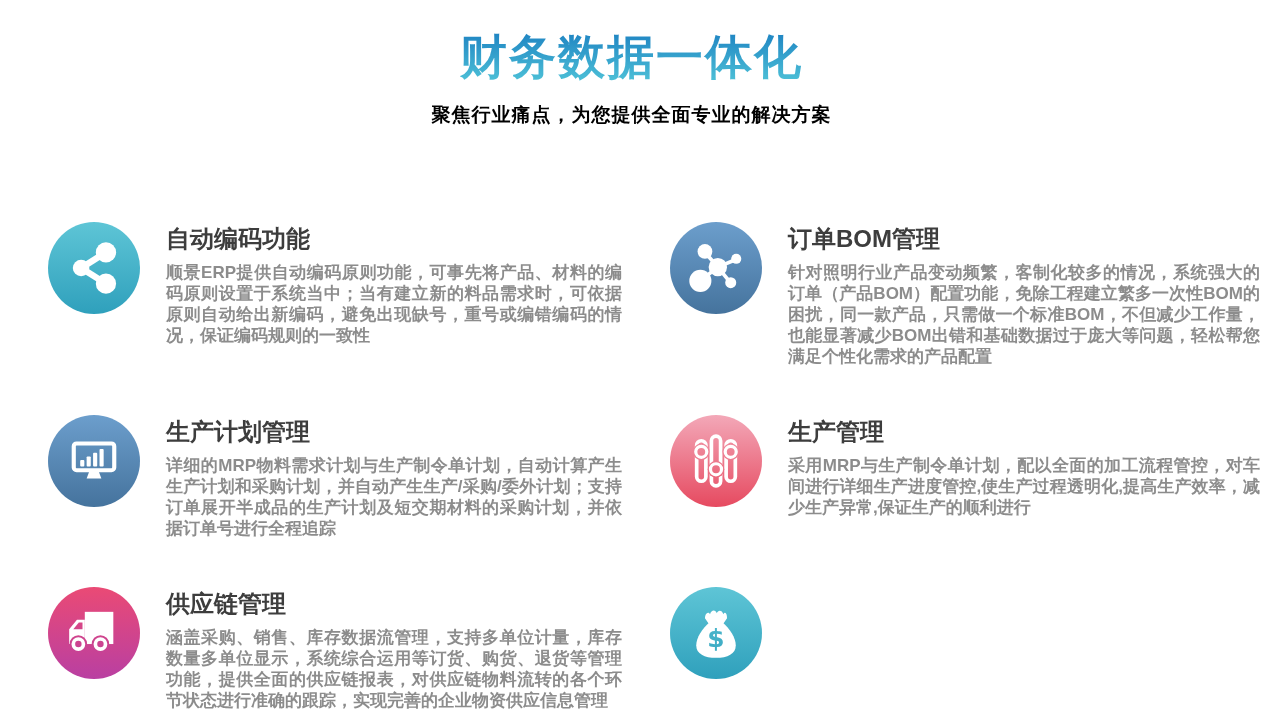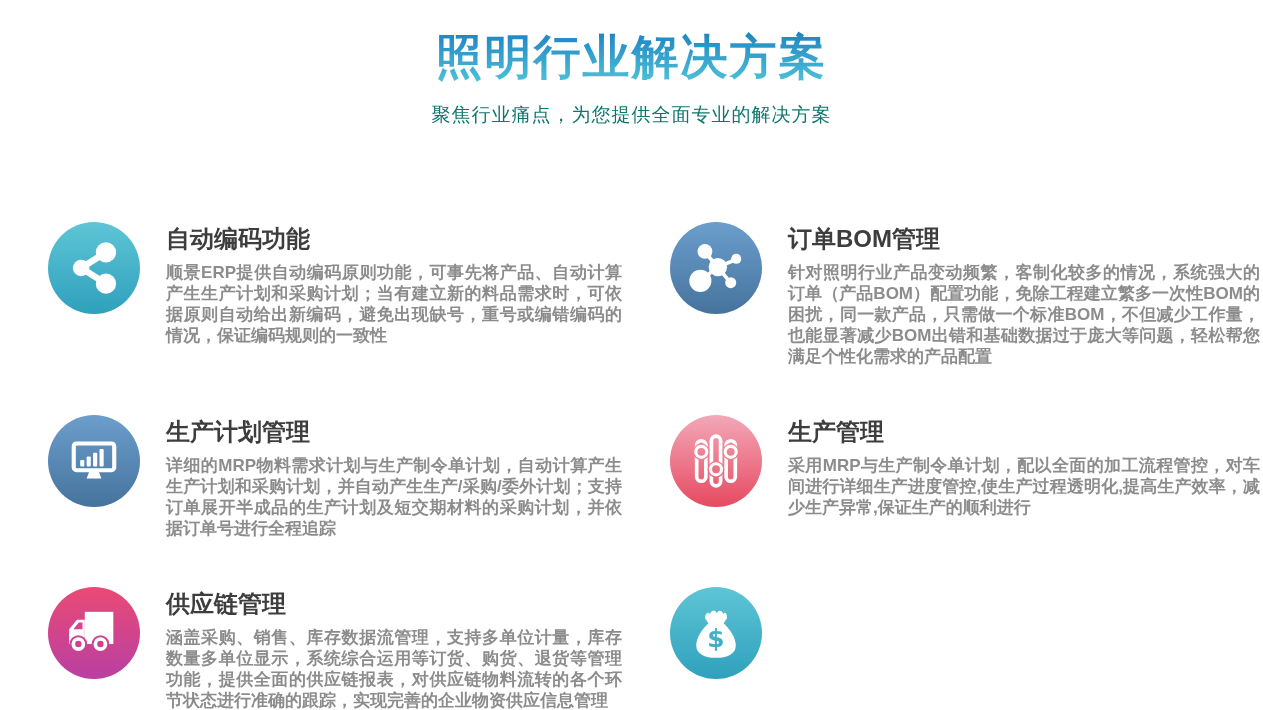--- a/index.html
+++ b/index.html
@@ -21,22 +21,22 @@
     color: #2a9fca;
     background: linear-gradient(180deg, #1E83C2 8%, #4FC3D8 92%);
     -webkit-background-clip: text;
     background-clip: text;
     -webkit-text-fill-color: transparent;
   }
   .subtitle {
     margin: 13px 0 0;
     font-size: 19px;
     letter-spacing: 1px;
-    color: #0f766e;
-    font-weight: normal;
+    color: #000000;
+    font-weight: bold;
   }
   .features {
     display: grid;
     grid-template-columns: 574px 590px;
     column-gap: 28px;
     row-gap: 36px;
     padding-left: 48px;
     margin-top: 94px;
     gap: 48px;
   }
@@ -59,21 +59,21 @@
     font-weight: bold;
     text-align: justify;
   }
 </style>
 </head>
 <body>
 
 <div class="page">
 
   <div class="header">
-    <h1 class="page-title">照明行业解决方案</h1>
+    <h1 class="page-title">财务数据一体化</h1>
     <p class="subtitle">聚焦行业痛点，为您提供全面专业的解决方案</p>
   </div>
 
   <div class="features">
 
     <div class="feature">
       <div class="icon-wrap">
         <svg viewBox="0 0 100 100" aria-hidden="true">
           <defs>
             <linearGradient id="g1" gradientUnits="userSpaceOnUse" x1="50" y1="0" x2="50" y2="100">
@@ -88,21 +88,21 @@
           </g>
           <g fill="#fff">
             <circle cx="36" cy="50" r="9"></circle>
             <circle cx="63" cy="33" r="11"></circle>
             <circle cx="63" cy="67" r="11"></circle>
           </g>
         </svg>
       </div>
       <div class="feature-body">
         <h3 class="feature-title">自动编码功能</h3>
-        <p class="feature-desc">顺景ERP提供自动编码原则功能，可事先将产品、自动计算产生生产计划和采购计划；当有建立新的料品需求时，可依据原则自动给出新编码，避免出现缺号，重号或编错编码的情况，保证编码规则的一致性</p>
+        <p class="feature-desc">顺景ERP提供自动编码原则功能，可事先将产品、材料的编码原则设置于系统当中；当有建立新的料品需求时，可依据原则自动给出新编码，避免出现缺号，重号或编错编码的情况，保证编码规则的一致性</p>
       </div>
     </div>
 
     <div class="feature">
       <div class="icon-wrap">
         <svg viewBox="0 0 100 100" aria-hidden="true">
           <defs>
             <linearGradient id="g2" gradientUnits="userSpaceOnUse" x1="50" y1="0" x2="50" y2="100">
               <stop offset="0" stop-color="#6C9ECC"></stop>
                 <stop offset="1" stop-color="#45739D"></stop>

